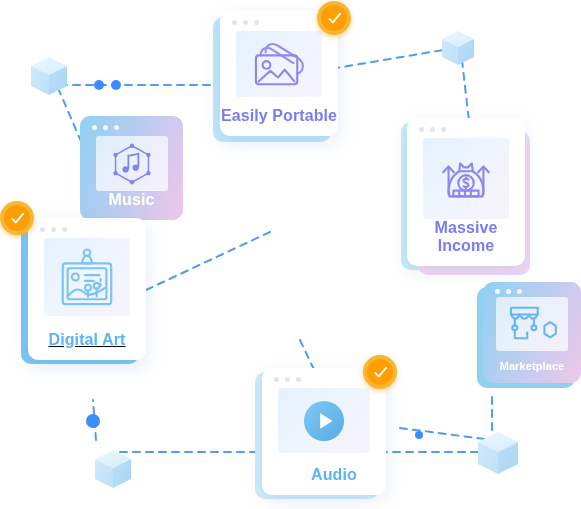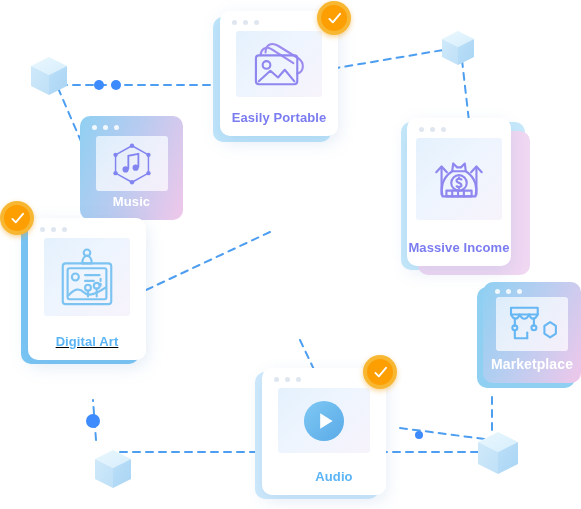--- a/index.html
+++ b/index.html
@@ -64,21 +64,21 @@
     display: flex;
     align-items: center;
     justify-content: center;
     background: linear-gradient(135deg, #e4f1fd 0%, #eef5fe 45%, #f7f3fb 100%);
   }
   .card-grad .thumb {
     background: linear-gradient(135deg, #e6f2fd 0%, #f2f6fd 50%, #f9f5fc 100%);
     opacity: .88;
   }
   .card-label {
-    font-size: 13px;
+    font-size: 16px;
     font-weight: bold;
     letter-spacing: .1px;
     text-align: center;
     width: 100%;
     margin-top: auto;
     margin-bottom: 11px;
   }
 
   
   .plate {
@@ -248,21 +248,21 @@
     </div>
   </div>
   <div class="badge" style="left:317px; top:1px;">
     <svg width="17" height="17" viewBox="0 0 20 20">
       <path d="M4 10.5 L8 14.5 L16.5 4.5" fill="none" stroke="#ffffff" stroke-width="2.2" stroke-linecap="round" stroke-linejoin="round"></path>
     </svg>
   </div>
 
   <div class="plate" style="left:401px; top:122px; width:124px; height:148px; background:#c6e9fb;"></div>
   <div class="plate" style="left:418px; top:131px; width:112px; height:144px; background:#f0d7f2;"></div>
-  <div class="card card-white" style="left:407px; top:118px; width:104px; height:148px; box-shadow:0 6px 18px rgba(120,160,210,.2);">
+  <div class="card card-white" style="left:407px; top:118px; width:118px; height:148px; box-shadow:0 6px 18px rgba(120,160,210,.2);">
     <div class="card-inner">
       <div class="dots">
         <span class="dot"></span>
         <span class="dot"></span>
         <span class="dot"></span>
       </div>
       <div class="thumb" style="width:86px;height:82px;">
         <svg width="62" height="62" viewBox="0 0 64 64">
           <g fill="none" stroke="#8f86ef" stroke-width="2.2" stroke-linecap="round" stroke-linejoin="round">
             <path d="M14 48 L14 20"></path>
@@ -335,21 +335,21 @@
             <path d="M5 12 C8 18, 12 18, 14 12 C17 18, 21 18, 24 12 C26 18, 30 18, 33 12"></path>
             <path d="M9 16 L9 24 M29 16 L29 24"></path>
             <circle cx="9" cy="26" r="2.6"></circle>
             <circle cx="29" cy="26" r="2.6"></circle>
             <path d="M9 29 L9 37 L22 37"></path>
             <path d="M22 37 L22 31"></path>
             <path d="M46 20 L52 24 L52 32 L46 36 L40 32 L40 24 Z"></path>
           </g>
         </svg>
       </div>
-      <div class="card-label" style="color:#ffffff;font-size:14px;">Marketplace</div>
+      <div class="card-label" style="color:#ffffff;font-size:11px;">Marketplace</div>
     </div>
   </div>
 
   <div class="plate" style="left:255px; top:372px; width:124px; height:127px; background:#cfeafc;"></div>
   <div class="card card-white" style="left:262px; top:368px; width:124px; height:127px; box-shadow:0 6px 18px rgba(120,160,210,.2);">
     <div class="card-inner">
       <div class="dots">
         <span class="dot"></span>
         <span class="dot"></span>
         <span class="dot"></span>

